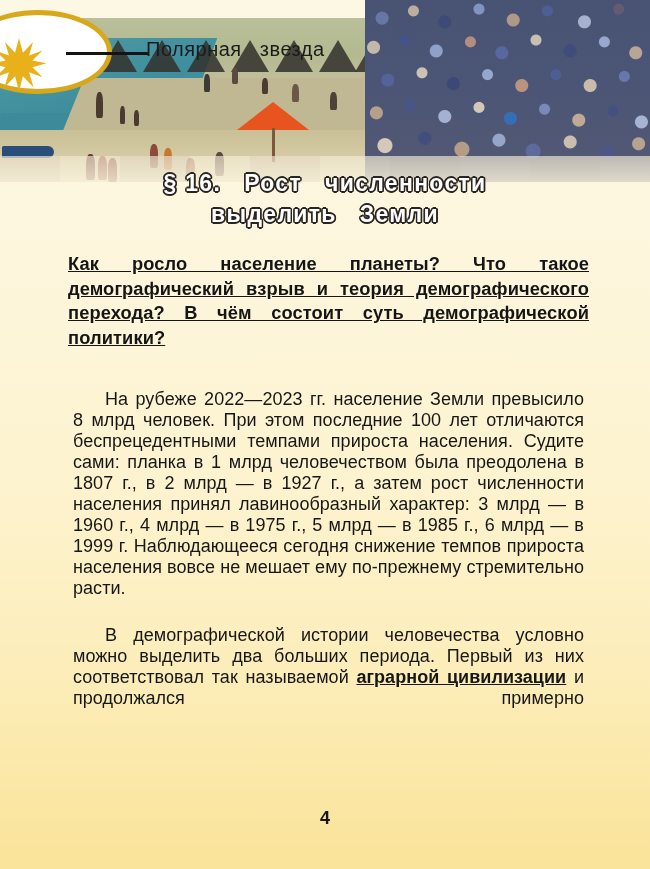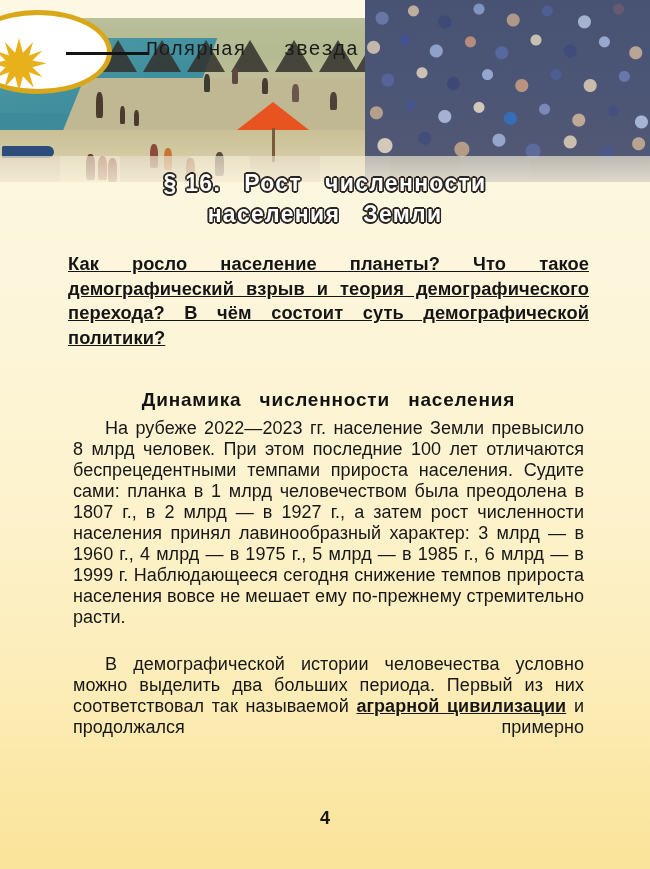--- a/index.html
+++ b/index.html
@@ -257,21 +257,21 @@
     height: 3px;
     background: #141414;
   }
   .logo-label {
     position: absolute;
     left: 146px;
     top: 38px;
     font-size: 20px;
     letter-spacing: 0.5px;
     color: #1b1b1b;
-    font-family: Liberation Mono, monospace;
+    font-family: Liberation Sans, sans-serif;
     white-space: pre;
   }
 
   
   .chapter-title {
     position: absolute;
     left: 0;
     top: 168px;
     width: 650px;
     text-align: center;
@@ -407,26 +407,25 @@
 
     <div class="logo">
       <svg class="star" viewBox="0 0 100 100">
         <polygon fill="#e8b11c" points="50,2 57,28 75,9 68,33 92,24 74,42 99,47 74,54 92,72 68,63 76,90 57,70 50,97 43,70 24,90 32,63 8,72 26,54 1,47 26,42 8,24 32,33 25,9 43,28"></polygon>
       </svg>
     </div>
     <div class="logo-line"></div>
     <div class="logo-label">Полярная   звезда</div>
   </div>
 
-  <div class="chapter-title"><span>§ 16.   Рост   численности</span><br><span>населения   Земли</span></div>
+  <div class="chapter-title"><span>§ 16.   Рост   численности</span><br><span>выделить   Земли</span></div>
 
   <div class="content">
     <p class="intro">Как росло население планеты? Что такое демографический взрыв и теория демографического перехода? В чём состоит суть демографической политики?</p>
 
-    <h2 class="section-head">Динамика   численности   населения</h2>
 
     <p class="para">На рубеже 2022—2023 гг. население Земли превысило 8 млрд человек. При этом последние 100 лет отличаются беспрецедентными темпами прироста населения. Судите сами: планка в 1 млрд человечеством была преодолена в 1807 г., в 2 млрд — в 1927 г., а затем рост численности населения принял лавинообразный характер: 3 млрд — в 1960 г., 4 млрд — в 1975 г., 5 млрд — в 1985 г., 6 млрд — в 1999 г. Наблюдающееся сегодня снижение темпов прироста населения вовсе не мешает ему по-прежнему стремительно расти.</p>
 
     <p class="para"><span>В демографической истории человечества условно можно выделить два больших периода. Первый из них соответствовал так называемой </span><b>аграрной цивилизации</b><span> и продолжался примерно</span></p>
   </div>
 
   <div class="page-number">4</div>
 
 </div>
 

